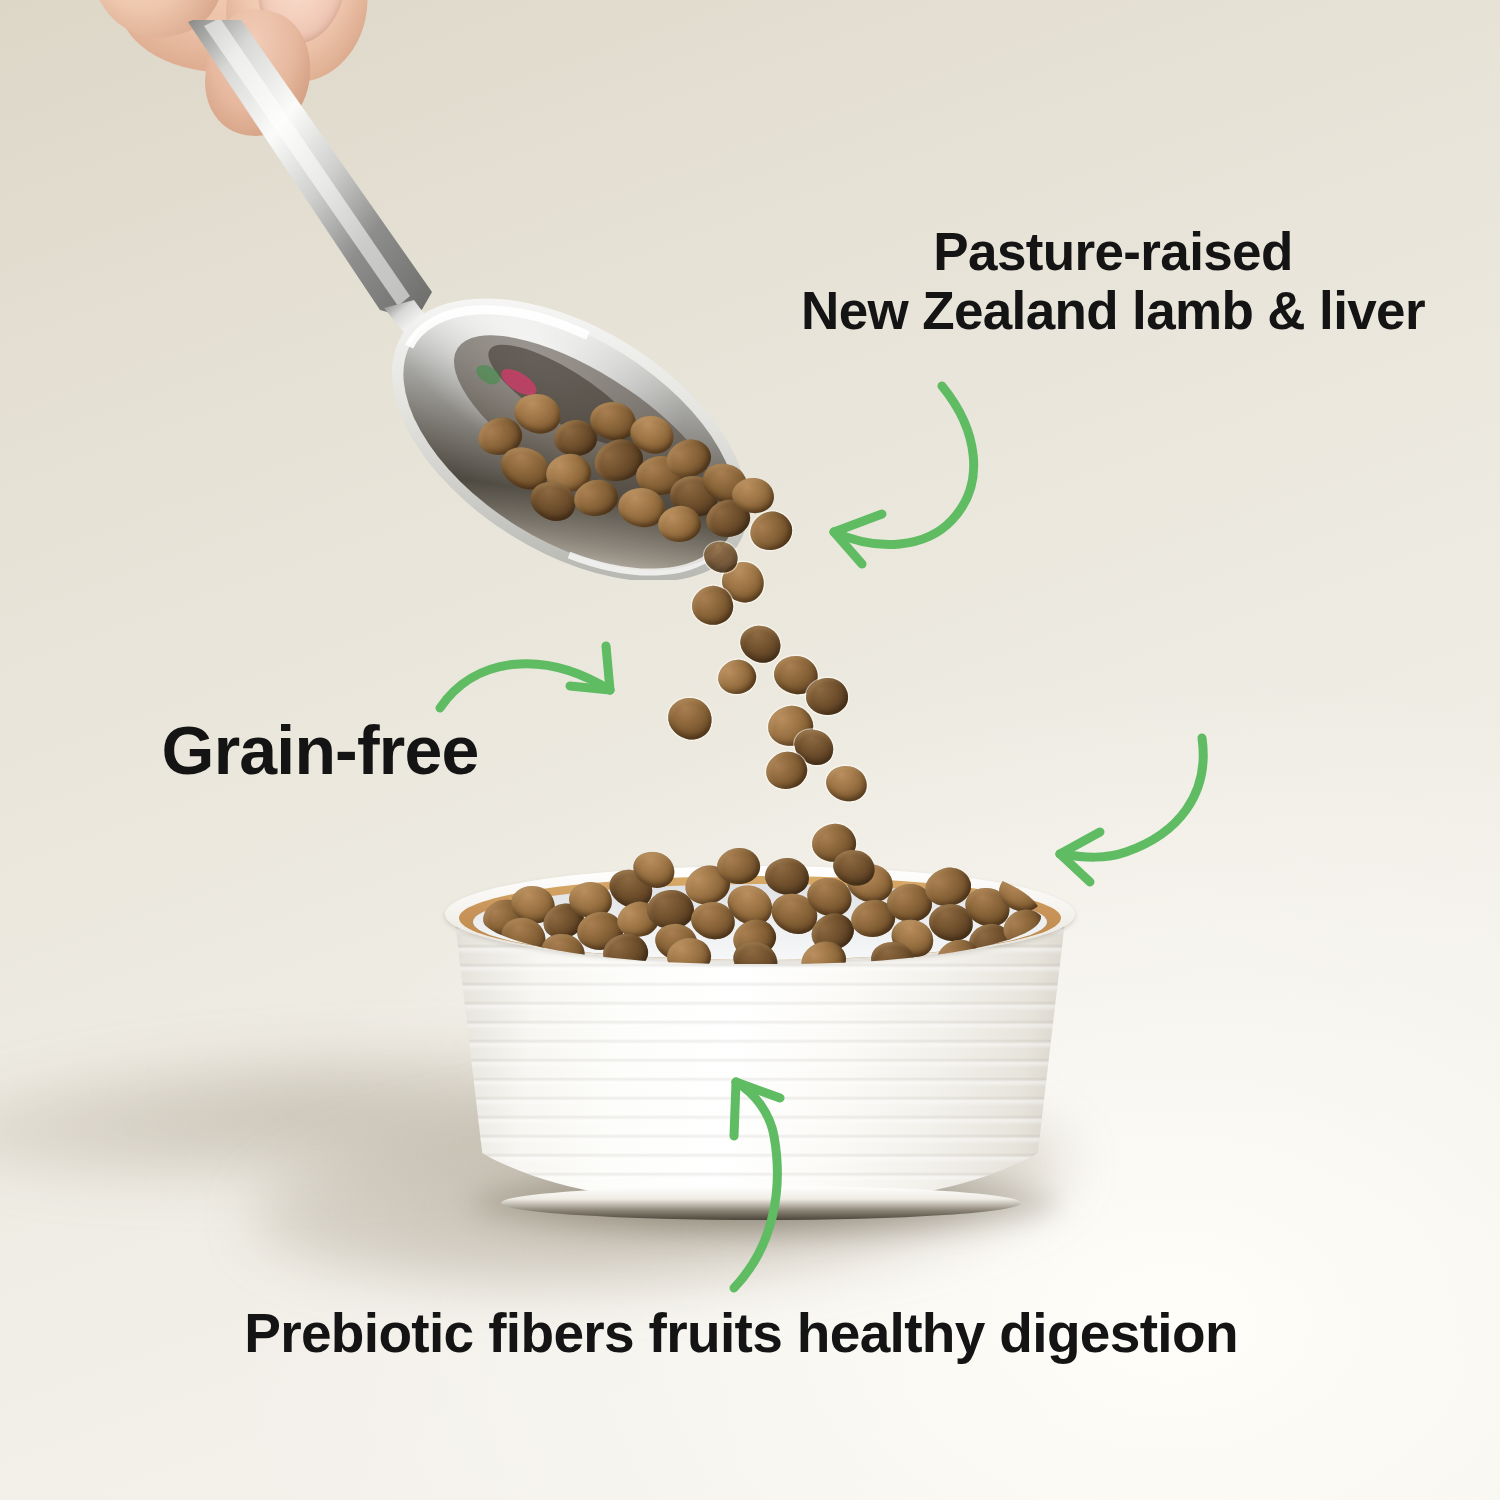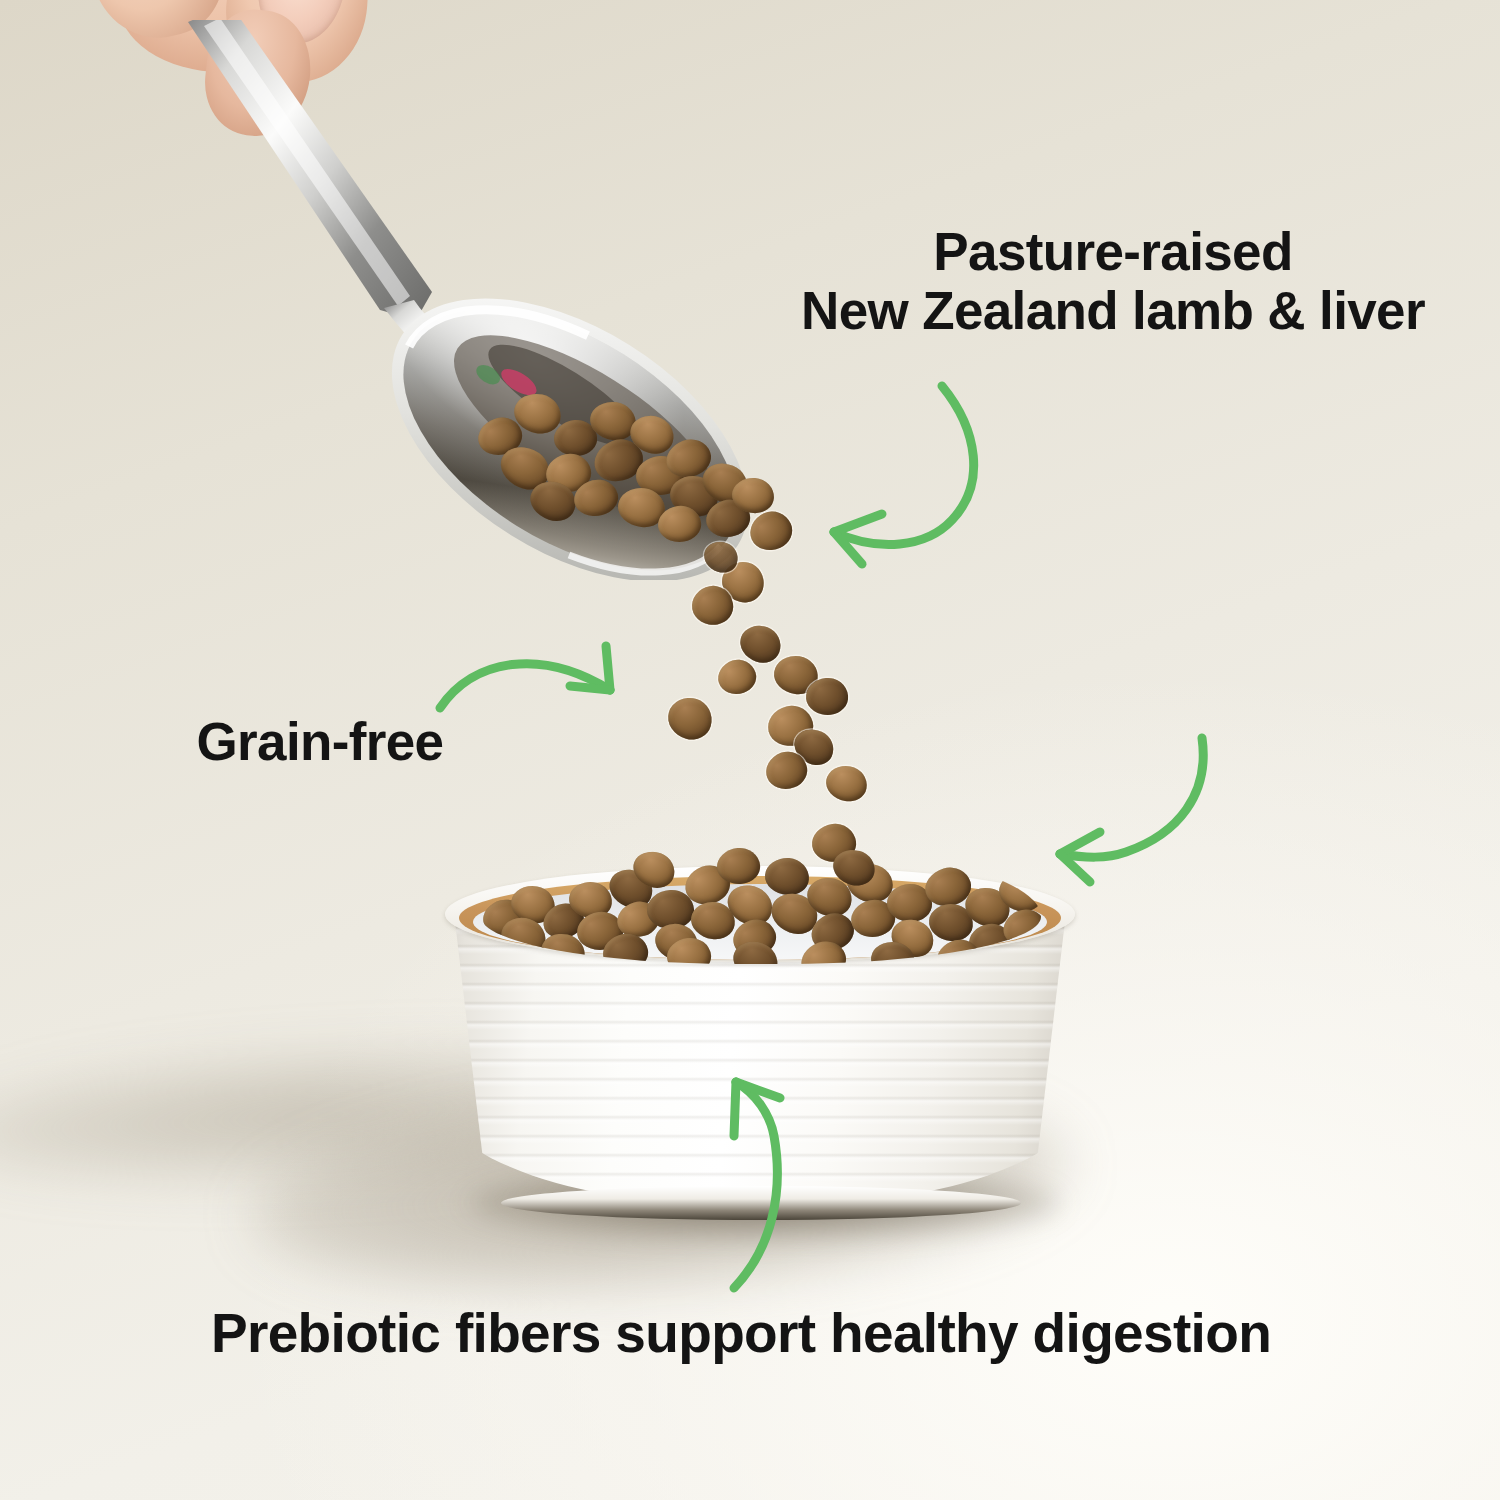--- a/index.html
+++ b/index.html
@@ -321,17 +321,17 @@
   <svg class="arrow" style="left:688px; top:1052px; width:150px; height:250px;" viewBox="0 0 150 250">
     <path d="M 46 236 C 84 196, 96 140, 86 84 C 82 62, 68 42, 48 30" stroke-width="9"></path>
     <path d="M 48 30 L 92 46" stroke-width="9"></path>
     <path d="M 48 30 L 46 84" stroke-width="9"></path>
   </svg>
 
   <div class="callout" style="left:713px; top:222px; width:800px; font-size:53px;">Pasture-raised
 New Zealand lamb &amp; liver</div>
 
 
-  <div class="callout" style="left:120px; top:712px; width:400px; font-size:53px;">Grain-free</div>
-
-  <div class="callout" style="left:41px; top:1303px; width:1400px; font-size:55px;">Prebiotic fibers support healthy digestion</div>
+  <div class="callout" style="left:120px; top:712px; width:400px; font-size:68px;">Grain-free</div>
+
+  <div class="callout" style="left:41px; top:1303px; width:1400px; font-size:55px;">Prebiotic fibers fruits healthy digestion</div>
 
 </div>
 
 </body></html>

